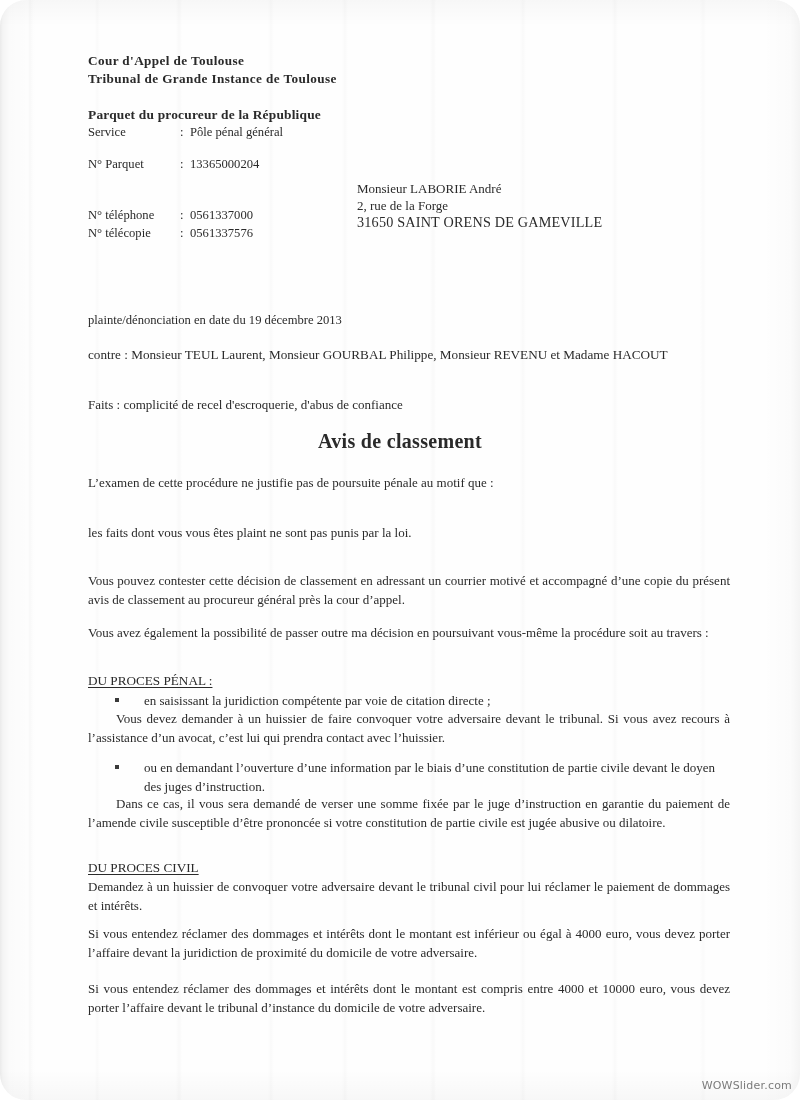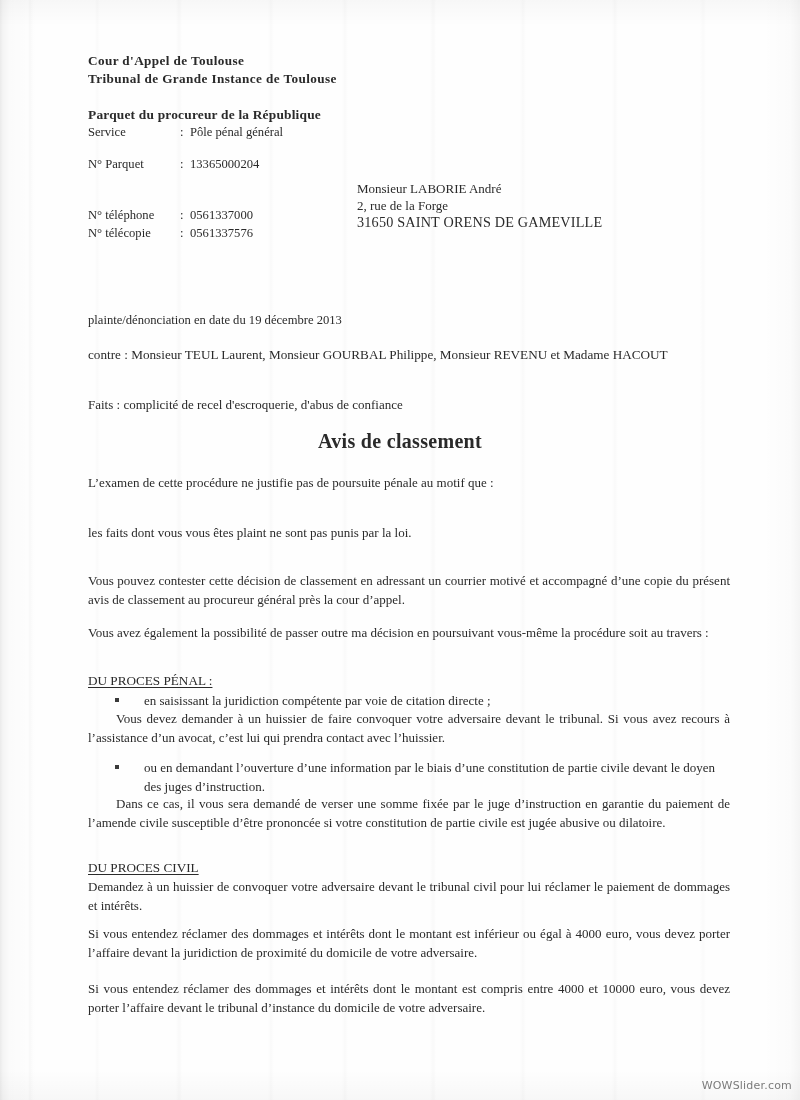--- a/index.html
+++ b/index.html
@@ -10,20 +10,21 @@
 
   #page {
     position: relative;
     width: 800px;
     height: 1100px;
     margin: 0;
     background: #fefefe;
     overflow: hidden;
     font-family: "Liberation Serif", "DejaVu Serif", serif;
     color: #2a2a2a;
+    border-radius: 26px;
   }
 
   
   #scan-streaks {
     position: absolute;
     inset: 0;
     pointer-events: none;
     background:
       linear-gradient(90deg,
         rgba(0,0,0,0.030) 0px, rgba(0,0,0,0.000) 3px,

